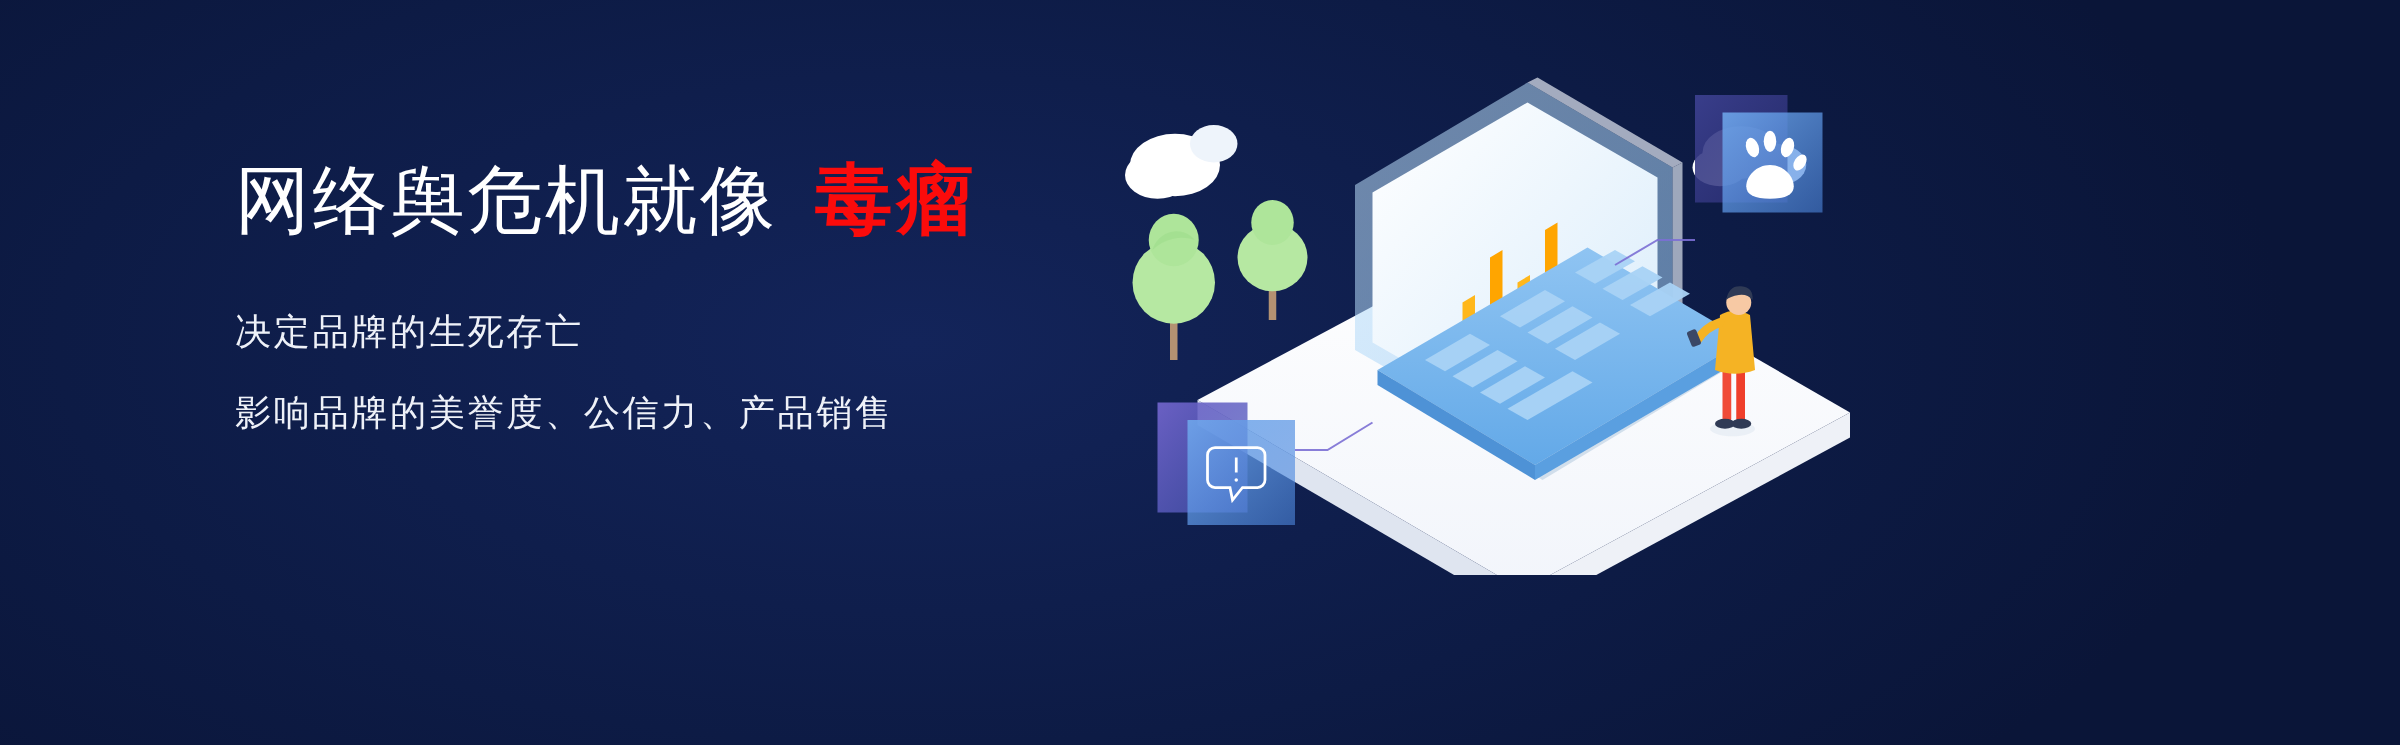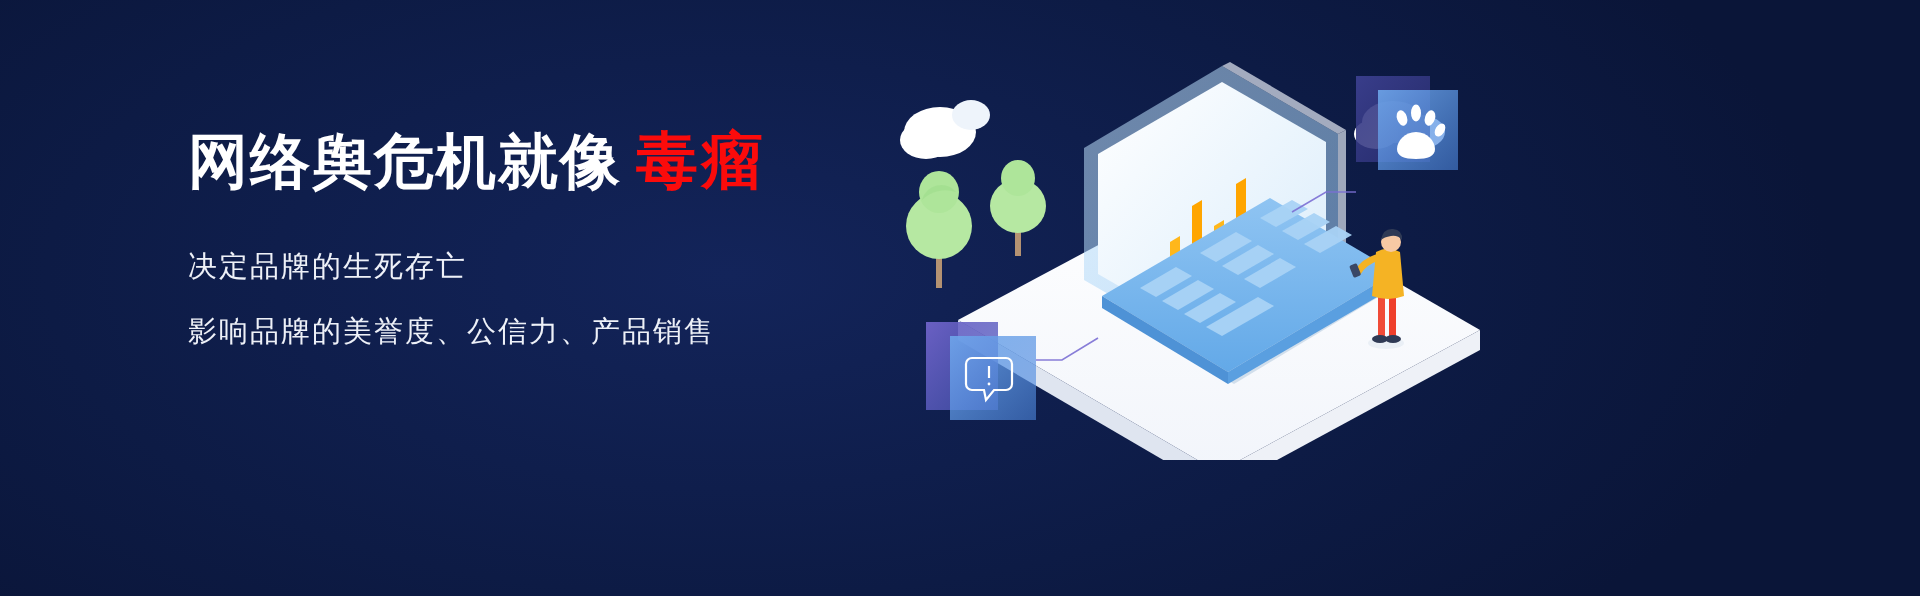--- a/index.html
+++ b/index.html
@@ -33,29 +33,29 @@
   .headline {
     display: flex;
     align-items: baseline;
     white-space: nowrap;
     line-height: 1;
     margin: 0 0 0 0;
   }
   .headline .hl-white {
     color: #ffffff;
     font-size: 60px;
-    font-weight: 700;
+    font-weight: 400;
     letter-spacing: 2px;
   }
   .headline .hl-red {
     color: #fb0b0b;
     font-size: 62px;
     font-weight: 700;
     letter-spacing: 3px;
-    margin-left: 14px;
+    margin-left: 30px;
   }
   .sub {
     margin-top: 60px;
   }
   .sub-line {
     color: #eef1f8;
     font-size: 29px;
     font-weight: 400;
     letter-spacing: 2px;
     line-height: 1;

